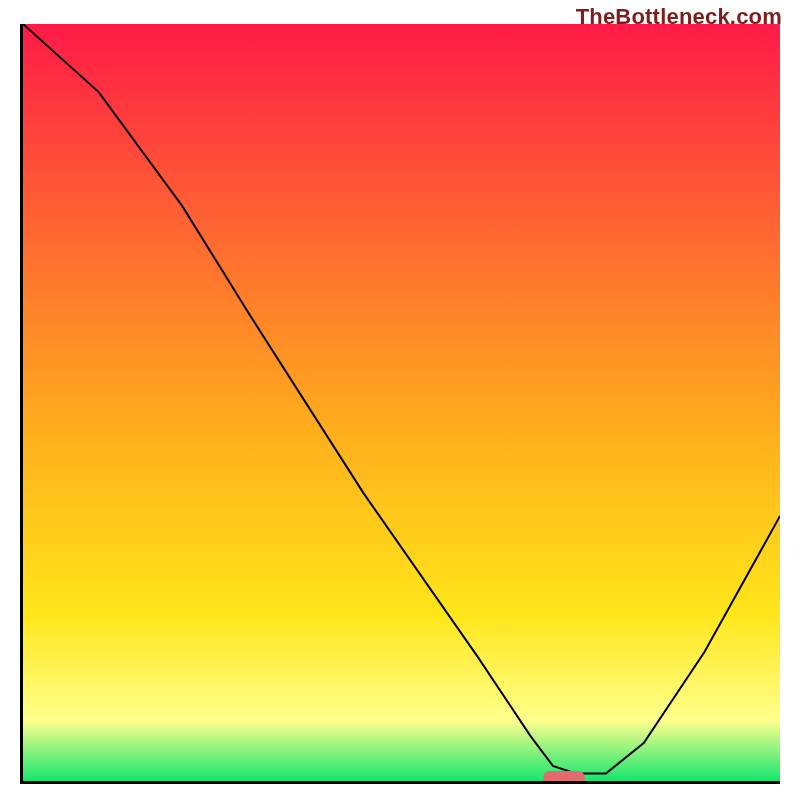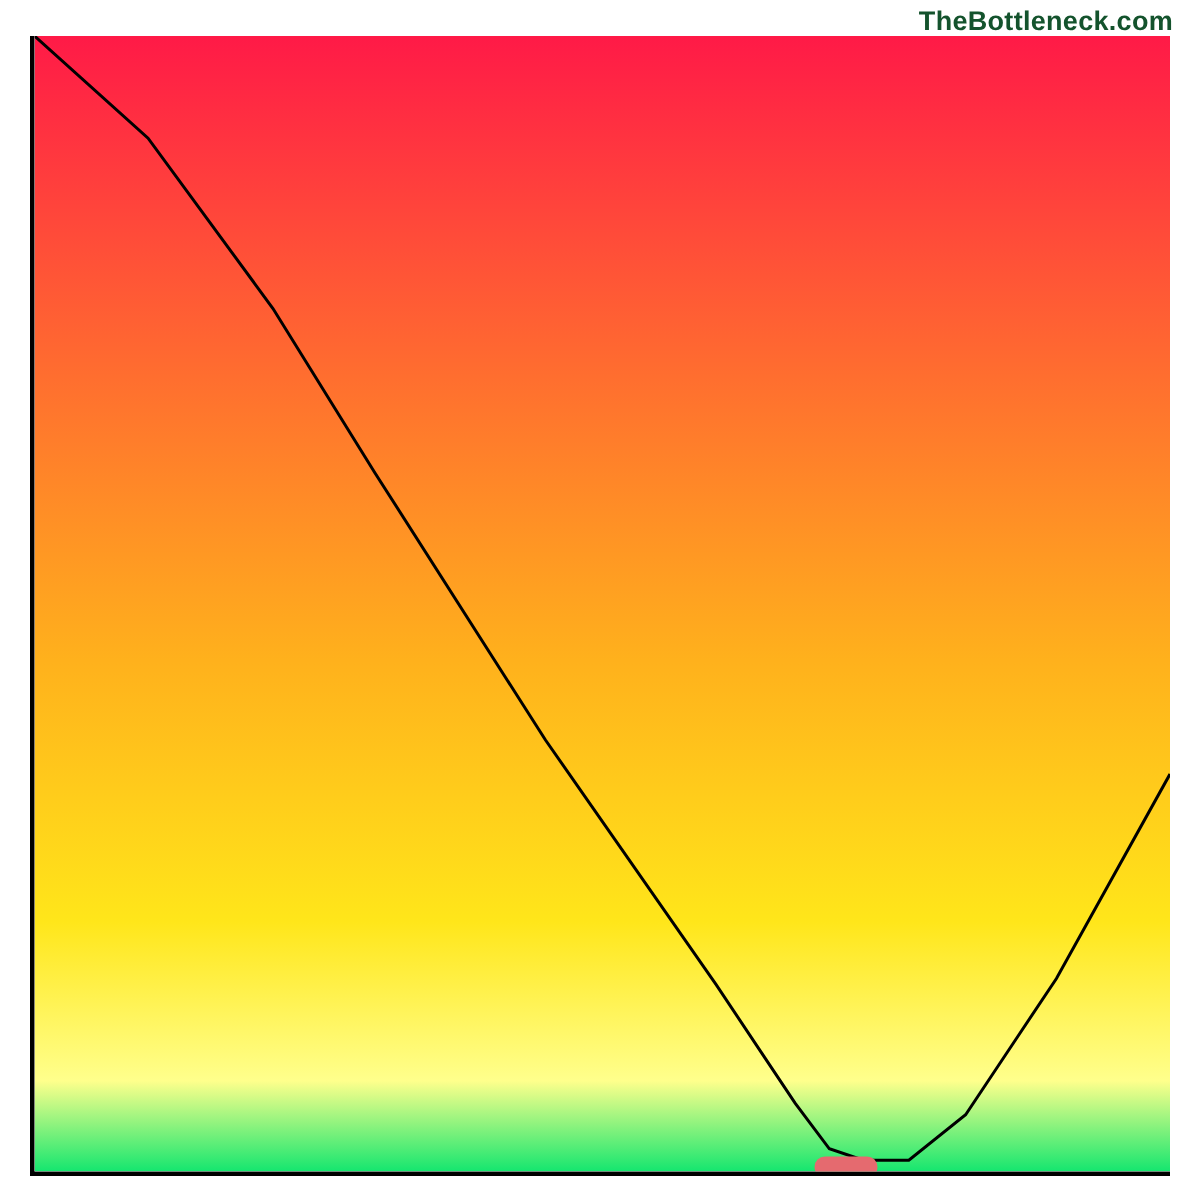--- a/index.html
+++ b/index.html
@@ -7,23 +7,23 @@
   .container {
     position: relative;
     width: 800px;
     height: 800px;
   }
   .watermark {
     position: absolute;
     top: 4px;
     right: 18px;
     font-family: Arial, Helvetica, sans-serif;
-    font-size: 18px;
+    font-size: 22px;
     font-weight: 600;
-    color: #14532d;
+    color: #7f1d1d;
     letter-spacing: 0.2px;
     z-index: 10;
   }
   .plot {
     position: absolute;
     left: 20px;
     top: 24px;
     width: 760px;
     height: 760px;
     border-left: 3px solid #000;

